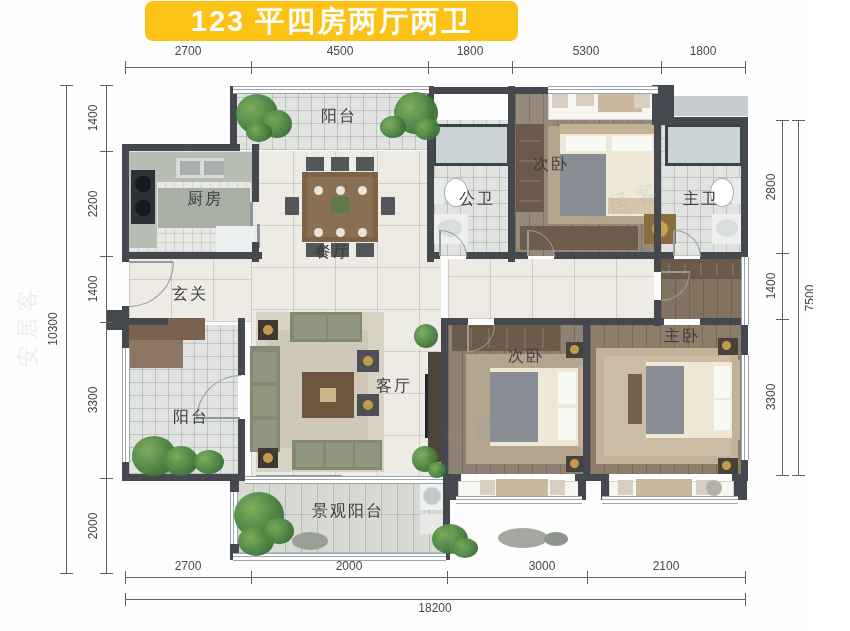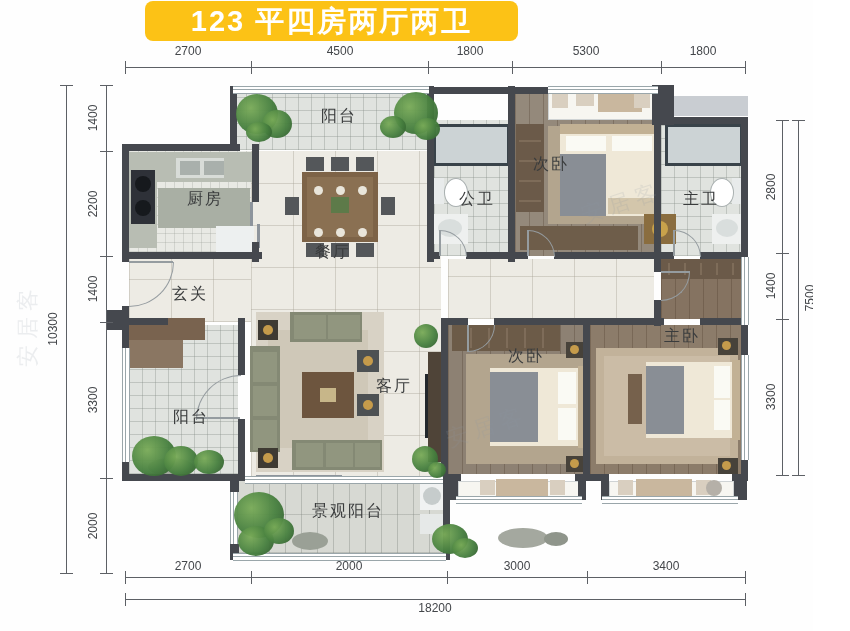--- a/index.html
+++ b/index.html
@@ -57,22 +57,22 @@
   <div class="rlabel" style="left:348px;top:511px">景观阳台</div>
 
   <div class="dlabel" style="left:188px;top:51px">2700</div>
   <div class="dlabel" style="left:340px;top:51px">4500</div>
   <div class="dlabel" style="left:470px;top:51px">1800</div>
   <div class="dlabel" style="left:586px;top:51px">5300</div>
   <div class="dlabel" style="left:703px;top:51px">1800</div>
 
   <div class="dlabel" style="left:188px;top:566px">2700</div>
   <div class="dlabel" style="left:349px;top:566px">2000</div>
-  <div class="dlabel" style="left:517px;top:566px">3000</div>
-  <div class="dlabel" style="left:666px;top:566px">3400</div>
+  <div class="dlabel" style="left:542px;top:566px">3000</div>
+  <div class="dlabel" style="left:666px;top:566px">2100</div>
   <div class="dlabel" style="left:435px;top:608px">18200</div>
 
   <div class="dlabel v" style="left:93px;top:118px">1400</div>
   <div class="dlabel v" style="left:93px;top:204px">2200</div>
   <div class="dlabel v" style="left:93px;top:289px">1400</div>
   <div class="dlabel v" style="left:93px;top:400px">3300</div>
   <div class="dlabel v" style="left:93px;top:526px">2000</div>
   <div class="dlabel v" style="left:53px;top:329px">10300</div>
 
   <div class="dlabel v" style="left:771px;top:187px">2800</div>

